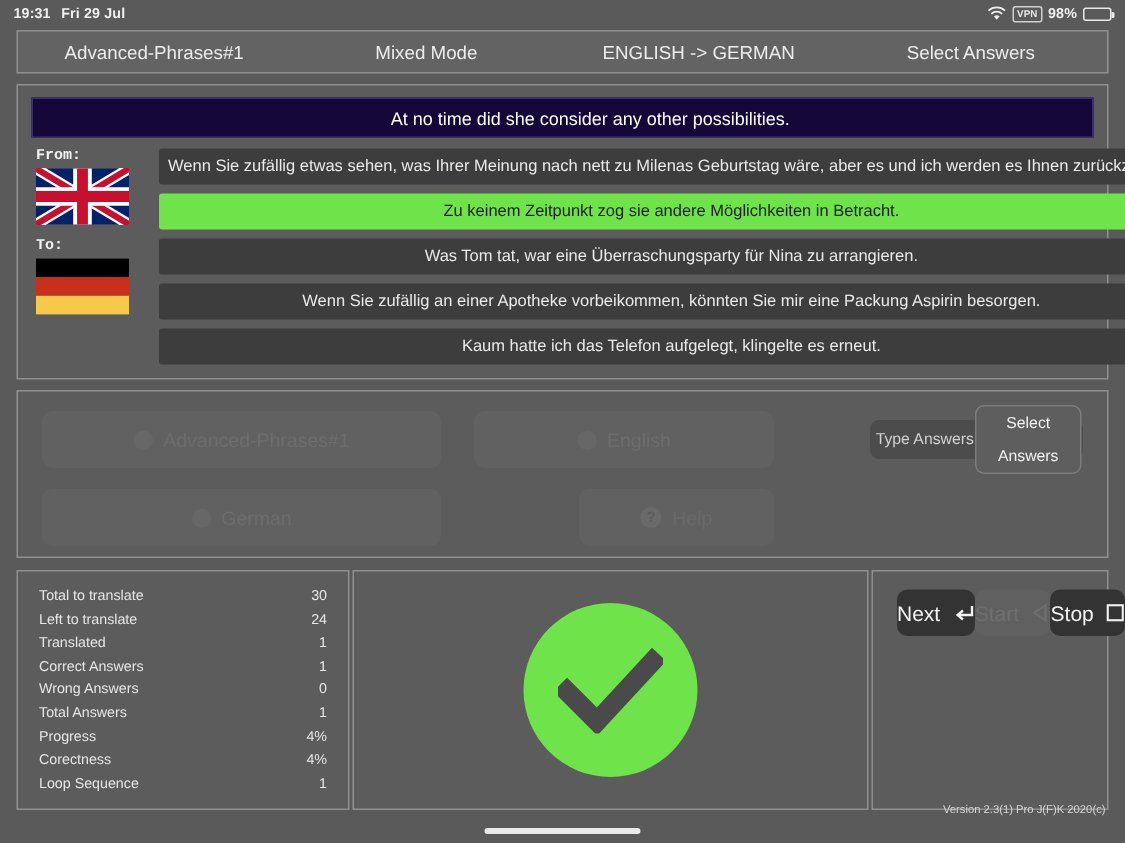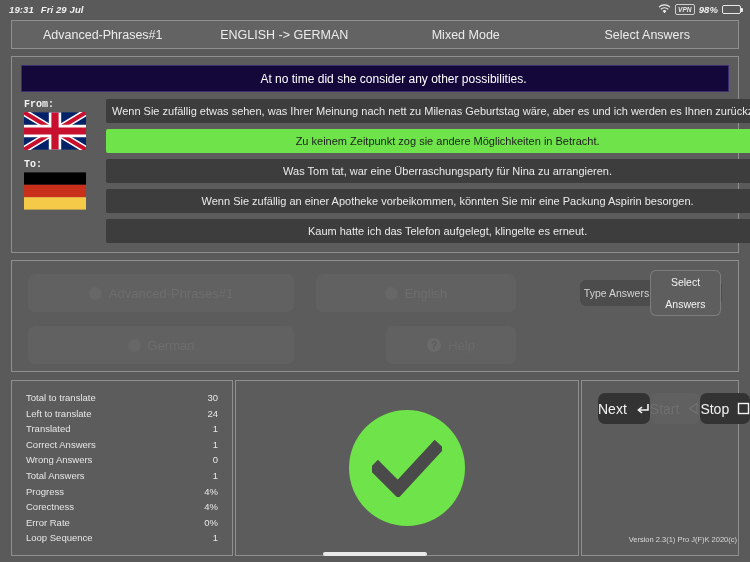--- a/index.html
+++ b/index.html
@@ -11,21 +11,20 @@
   }
   body { position: relative; }
 
   
   .statusbar {
     height: 18px; width: 100%;
     display: flex; align-items: center;
     padding: 0 9px;
     font-size: 9.5px; color: #f0f0f0;
     letter-spacing: .1px;
-    font-style: italic;
   }
   .sb-time { font-weight: bold; margin-right: 7px; }
   .sb-date { font-weight: bold; }
   .sb-right { margin-left: auto; display: flex; align-items: center; gap: 4px; justify-content: center; }
   .wifi-ico { display:block; }
   .vpn-badge {
     font-size: 6.5px; font-weight: bold; color: #e8e8e8;
     border: 1px solid #cfcfcf; border-radius: 2px;
     padding: 0 2px; line-height: 9px;
   }
@@ -199,22 +198,22 @@
       <path d="M1 3.1 a8.1 8.1 0 0 1 11 0" stroke="#eee" stroke-width="1.2" fill="none"></path>
     </svg>
     <span class="vpn-badge">VPN</span>
     <span class="batt-pct">98%</span>
     <span class="batt"><span class="batt-fill"></span></span>
   </div>
 </div>
 
 <div class="header">
   <div class="header-tab">Advanced-Phrases#1</div>
+  <div class="header-tab">Mixed Mode</div>
   <div class="header-tab">ENGLISH -&gt; GERMAN</div>
-  <div class="header-tab">Mixed Mode</div>
   <div class="header-tab">Select Answers</div>
 </div>
 
 <div class="quiz-panel">
   <div class="question-banner">At no time did she consider any other possibilities.</div>
   <div class="qa-body">
     <div class="flagcol">
       <div class="flag-label">From:</div>
       <svg class="flag" viewBox="0 0 60 36">
         <rect width="60" height="36" fill="#012169"></rect>
@@ -294,24 +293,20 @@
     </div>
     <div class="stat-row">
       <span>Progress</span>
       <span class="stat-val">4%</span>
     </div>
     <div class="stat-row">
       <span>Corectness</span>
       <span class="stat-val">4%</span>
     </div>
     <div class="stat-row">
-      <span>Error Rate</span>
-      <span class="stat-val">0%</span>
-    </div>
-    <div class="stat-row">
       <span>Loop Sequence</span>
       <span class="stat-val">1</span>
     </div>
   </div>
 
   <div class="check-box">
     <div class="check-circle">
       <svg width="70" height="58" viewBox="0 0 70 58">
         <path d="M6 30 L26 50 L63 10" stroke="#4a4a4a" stroke-width="13" fill="none" stroke-linecap="square"></path>
       </svg>

